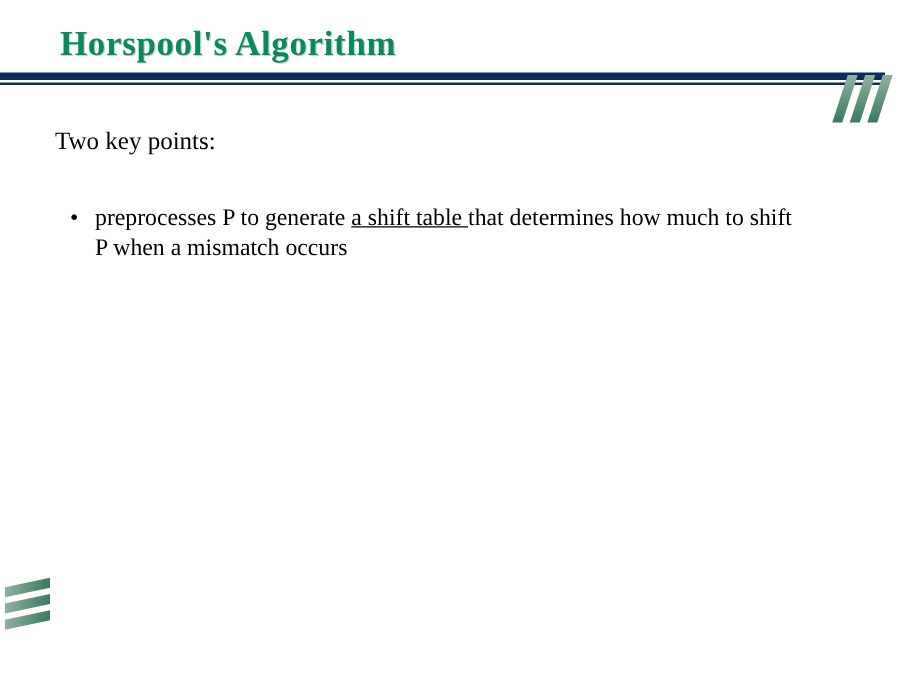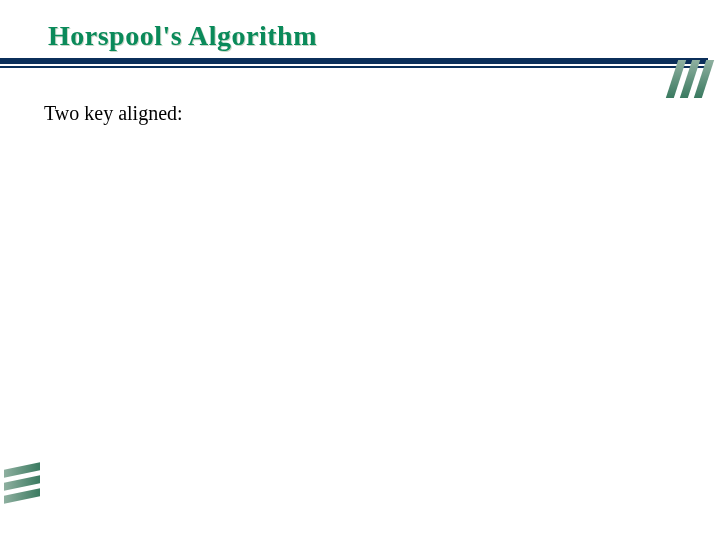--- a/index.html
+++ b/index.html
@@ -118,23 +118,26 @@
     <div class="rule-main"></div>
     <div class="rule-thin"></div>
   </div>
 
   <div class="deco-tr">
     <div class="bar"></div>
     <div class="bar"></div>
     <div class="bar"></div>
   </div>
 
-  <div class="subtitle">Two key aligned:</div>
+  <div class="subtitle">Two key points:</div>
 
   <ul class="bullets">
+    <li>
+      <span>preprocesses P to generate </span><span class="u">a shift table </span><span>that determines how much to shift P when a mismatch occurs</span>
+    </li>
   </ul>
 
   <div class="deco-bl">
     <div class="hbar"></div>
     <div class="hbar"></div>
     <div class="hbar"></div>
   </div>
 
 </div>
 

